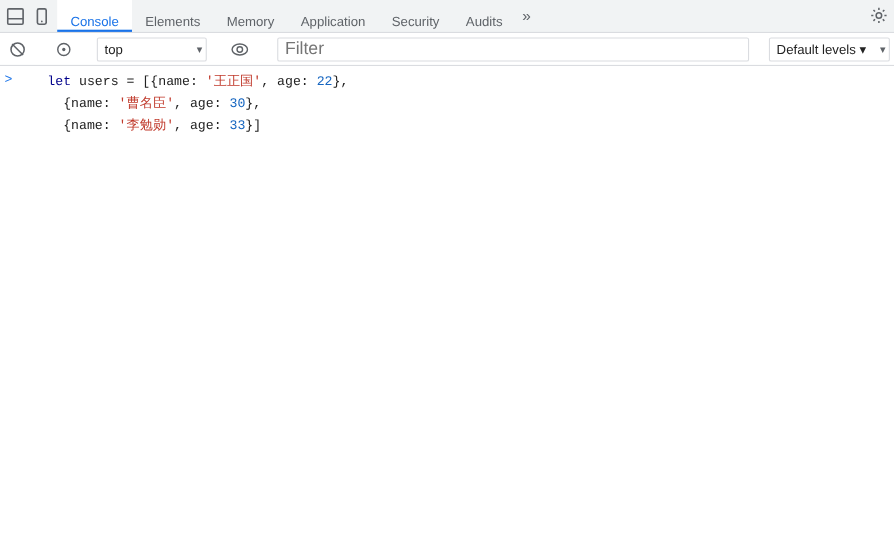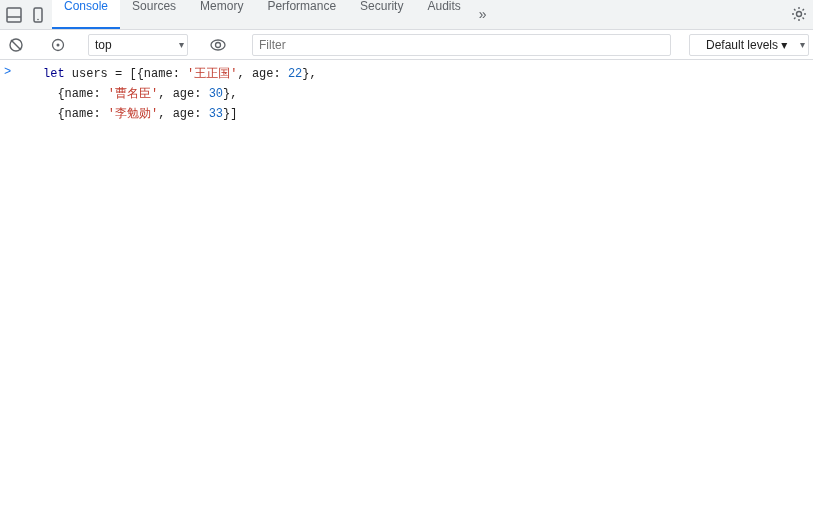--- a/index.html
+++ b/index.html
@@ -35,21 +35,21 @@
       height: 20px;
       display: flex;
       align-items: center;
       justify-content: center;
       cursor: pointer;
       color: #5f6368;
       font-size: 13px;
     }
     .tab-item {
       display: flex;
-      align-items: flex-start;
+      align-items: flex-end;
       padding: 0 12px;
       height: 30px;
       font-size: 12px;
       cursor: pointer;
       color: #5f6368;
       border-bottom: 2px solid transparent;
       white-space: nowrap;
       user-select: none;
     }
     .tab-item.active {
@@ -129,37 +129,37 @@
       align-items: center;
       justify-content: center;
       cursor: pointer;
       color: #5f6368;
       font-size: 14px;
     }
     .filter-input {
       flex: 1;
       border: 1px solid #dadce0;
       padding: 2px 6px;
-      font-size: 12px;
+      font-size: 16px;
       height: 22px;
       color: #222;
       outline: none;
       border-radius: 2px;
       margin-left: 4px;
     }
     .levels-select-wrapper {
       position: relative;
       display: flex;
       align-items: center;
     }
     .levels-select {
       appearance: none;
       border: 1px solid #dadce0;
       background: #fff;
-      padding: 2px 20px 2px 16px;
+      padding: 2px 20px 2px 6px;
       font-size: 12px;
       height: 22px;
       color: #222;
       cursor: pointer;
       outline: none;
       border-radius: 2px;
     }
     .levels-select-arrow {
       position: absolute;
       right: 4px;
@@ -227,27 +227,27 @@
         <rect x="4" y="1" width="8" height="14" rx="1.5" stroke="#5f6368" stroke-width="1.5" fill="none"></rect>
         <circle cx="8" cy="12.5" r="0.8" fill="#5f6368"></circle>
       </svg>
     </div>
   </div>
 
   <div class="tab-item active">
     <span>Console</span>
   </div>
   <div class="tab-item">
-    <span>Sources</span>
+    <span>Elements</span>
   </div>
   <div class="tab-item">
     <span>Memory</span>
   </div>
   <div class="tab-item">
-    <span>Performance</span>
+    <span>Application</span>
   </div>
   <div class="tab-item">
     <span>Security</span>
   </div>
   <div class="tab-item">
     <span>Audits</span>
   </div>
   <div class="tab-more">»</div>
   <div class="tab-settings-btn">
     <svg width="16" height="16" viewBox="0 0 16 16" fill="none">

